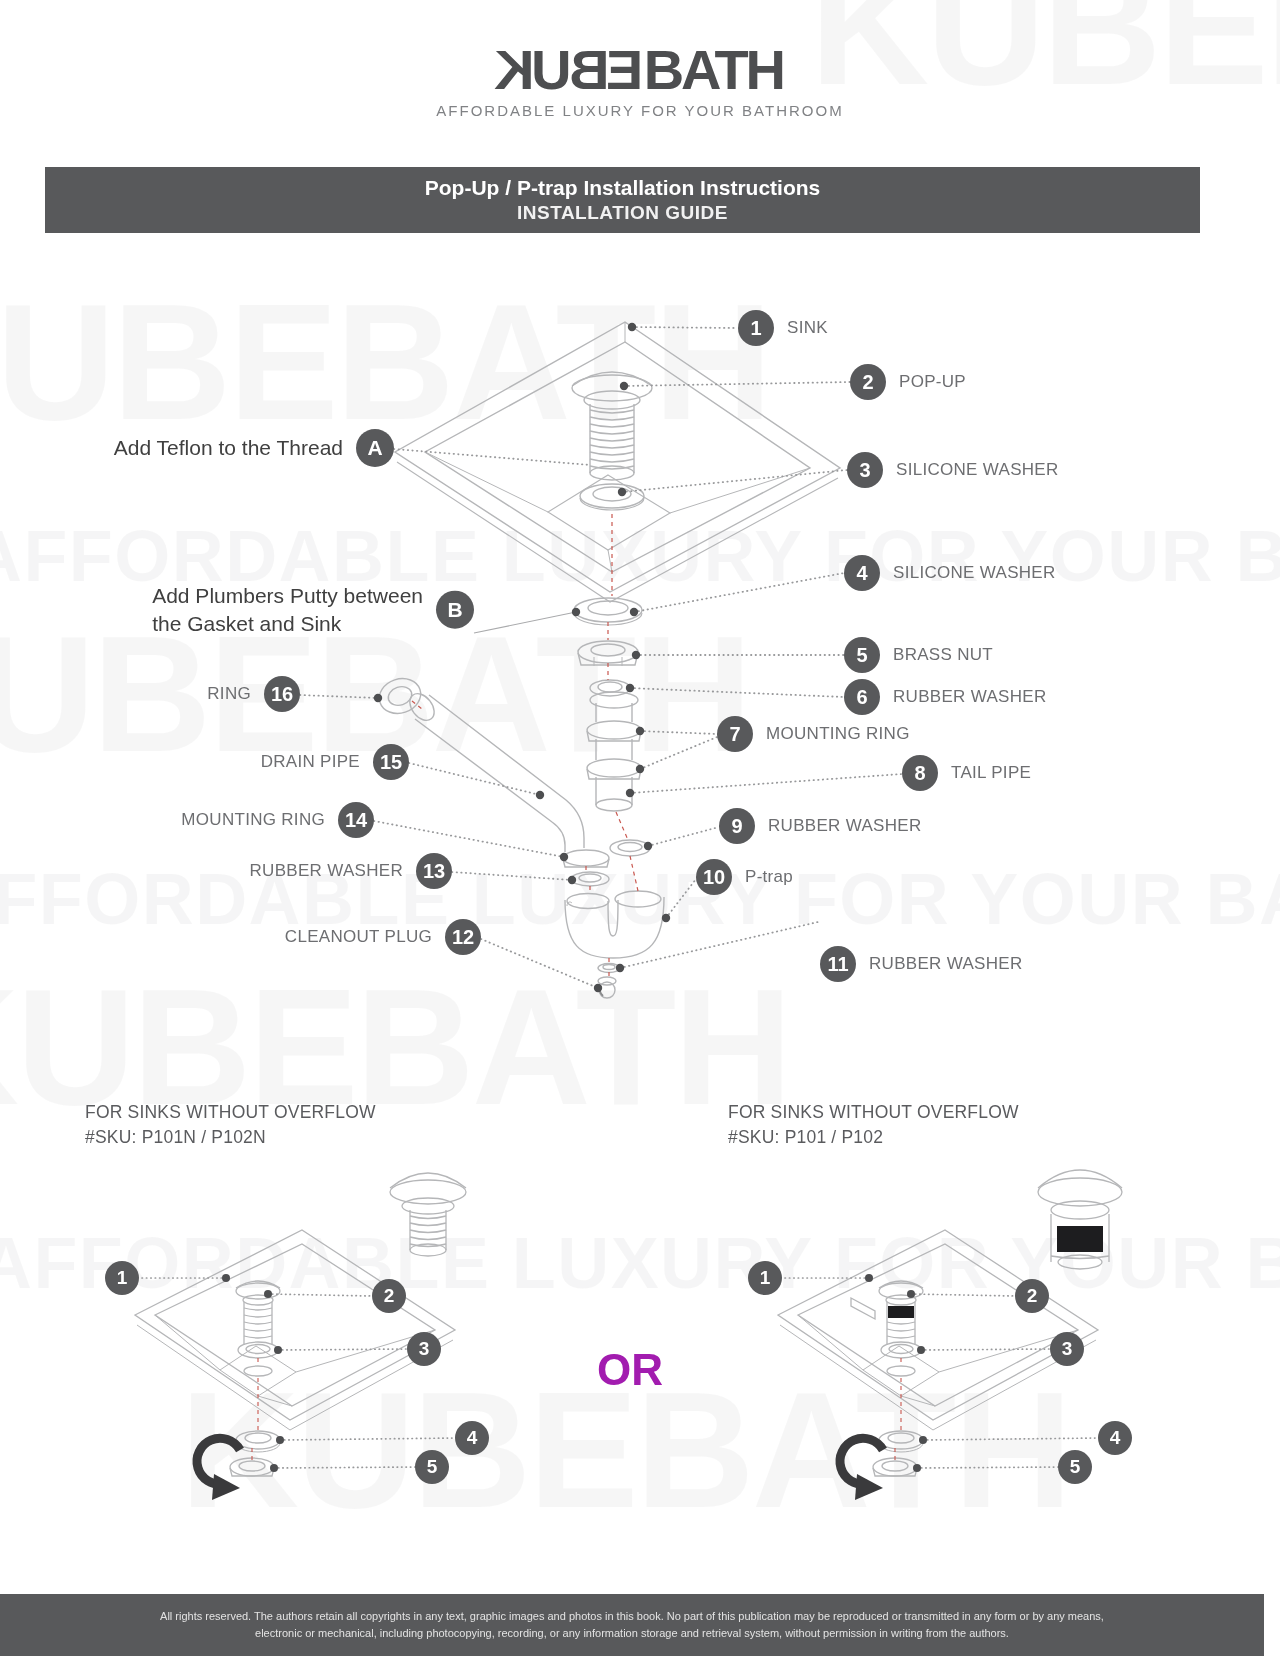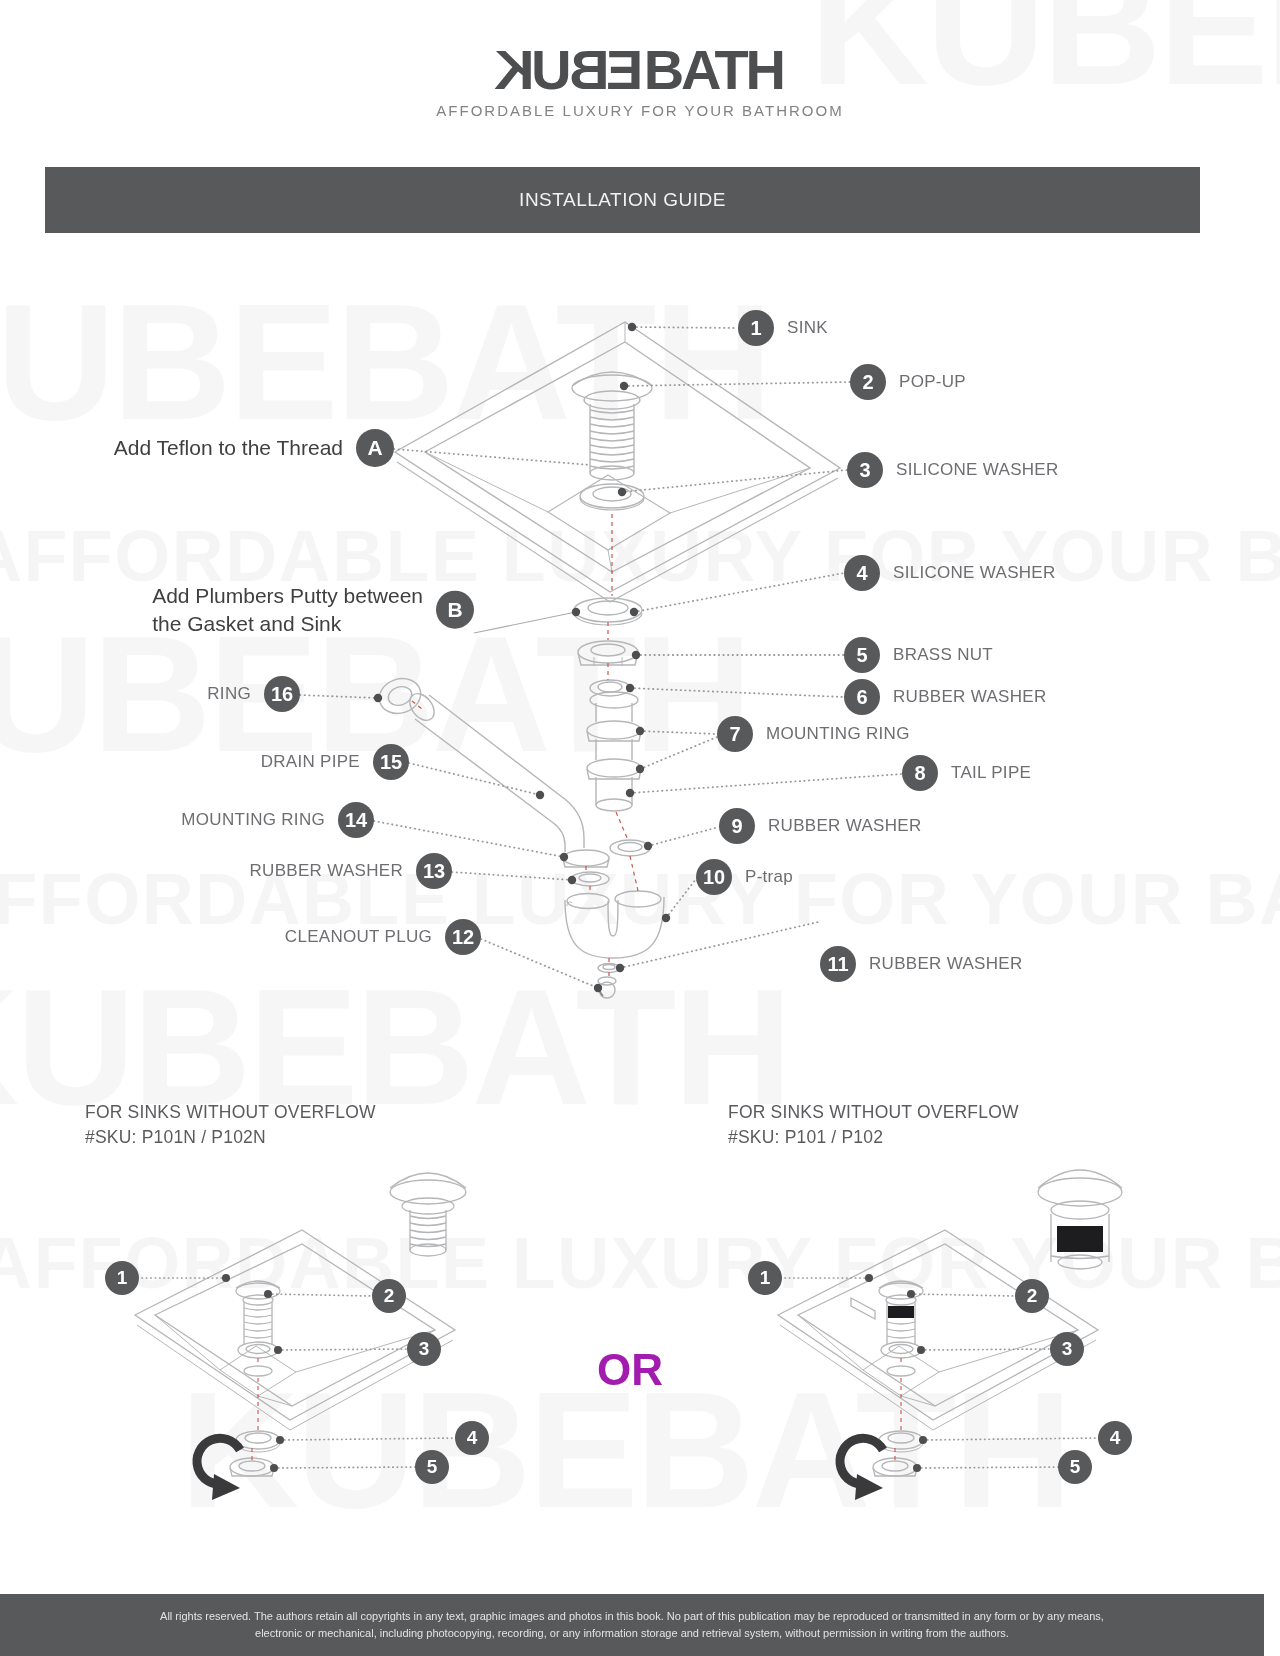--- a/index.html
+++ b/index.html
@@ -18,21 +18,21 @@
   .logo{font-size:56px;font-weight:bold;color:#4d4e50;letter-spacing:-3px;line-height:1;}
   .logo .flip{display:inline-block;transform:scaleX(-1);}
   .tagline{margin-top:4px;font-size:15px;letter-spacing:2px;color:#808285;}
   
   .titlebar{
     position:absolute;left:45px;top:167px;width:1155px;height:66px;
     background:#58595b;color:#fff;text-align:center;
     display:flex;flex-direction:column;justify-content:center;gap:2px;
   }
   .titlebar .t1{font-size:21px;font-weight:bold;}
-  .titlebar .t2{font-size:19px;font-weight:normal;letter-spacing:.5px;color:#f1f1f1;}
+  .titlebar .t2{font-size:19px;font-weight:bold;letter-spacing:.5px;color:#f1f1f1;}
   
   .callout{position:absolute;display:flex;align-items:center;gap:13px;transform:translateY(-50%);}
   .badge{
     width:36px;height:36px;border-radius:50%;background:#58595b;flex:0 0 auto;
     color:#fff;font-weight:bold;font-size:20px;display:flex;align-items:center;justify-content:center;
   }
   .badge.small{width:34px;height:34px;font-size:19px;}
   .callout-label{font-size:17px;color:#6d6e71;white-space:nowrap;letter-spacing:.3px;}
   .note-label{font-size:21px;color:#404040;white-space:nowrap;line-height:1.35;}
   
@@ -58,20 +58,21 @@
   <div class="wm logo" style="left:-100px;top:965px;font-size:165px;">KUBEBATH</div>
   <div class="wm tag" style="left:-20px;top:1222px;font-size:72px;">AFFORDABLE LUXURY FOR YOUR BATHROOM</div>
   <div class="wm logo" style="left:180px;top:1368px;font-size:165px;">KUBEBATH</div>
 
   <div class="brand">
     <div class="logo"><span class="flip">K</span><span class="flip">U</span><span class="flip">B</span><span class="flip">E</span><span>BATH</span></div>
     <div class="tagline">AFFORDABLE LUXURY FOR YOUR BATHROOM</div>
   </div>
 
   <div class="titlebar">
+    <div class="t1">Pop-Up / P-trap Installation Instructions</div>
     <div class="t2">INSTALLATION GUIDE</div>
   </div>
 
   <svg style="left:60px;top:300px;" width="1000" height="710" viewBox="0 0 1000 710">
     <g stroke="#b5b6b8" stroke-width="1.4" fill="none">
 
       <g>
         <path d="M565,22 L780,168 L550,292 L335,152 Z"></path>
         <path d="M565,42 L750,168 L552,272 L365,152 Z"></path>
         <path d="M337,162 L550,302 L778,178" stroke-width="1.1"></path>

